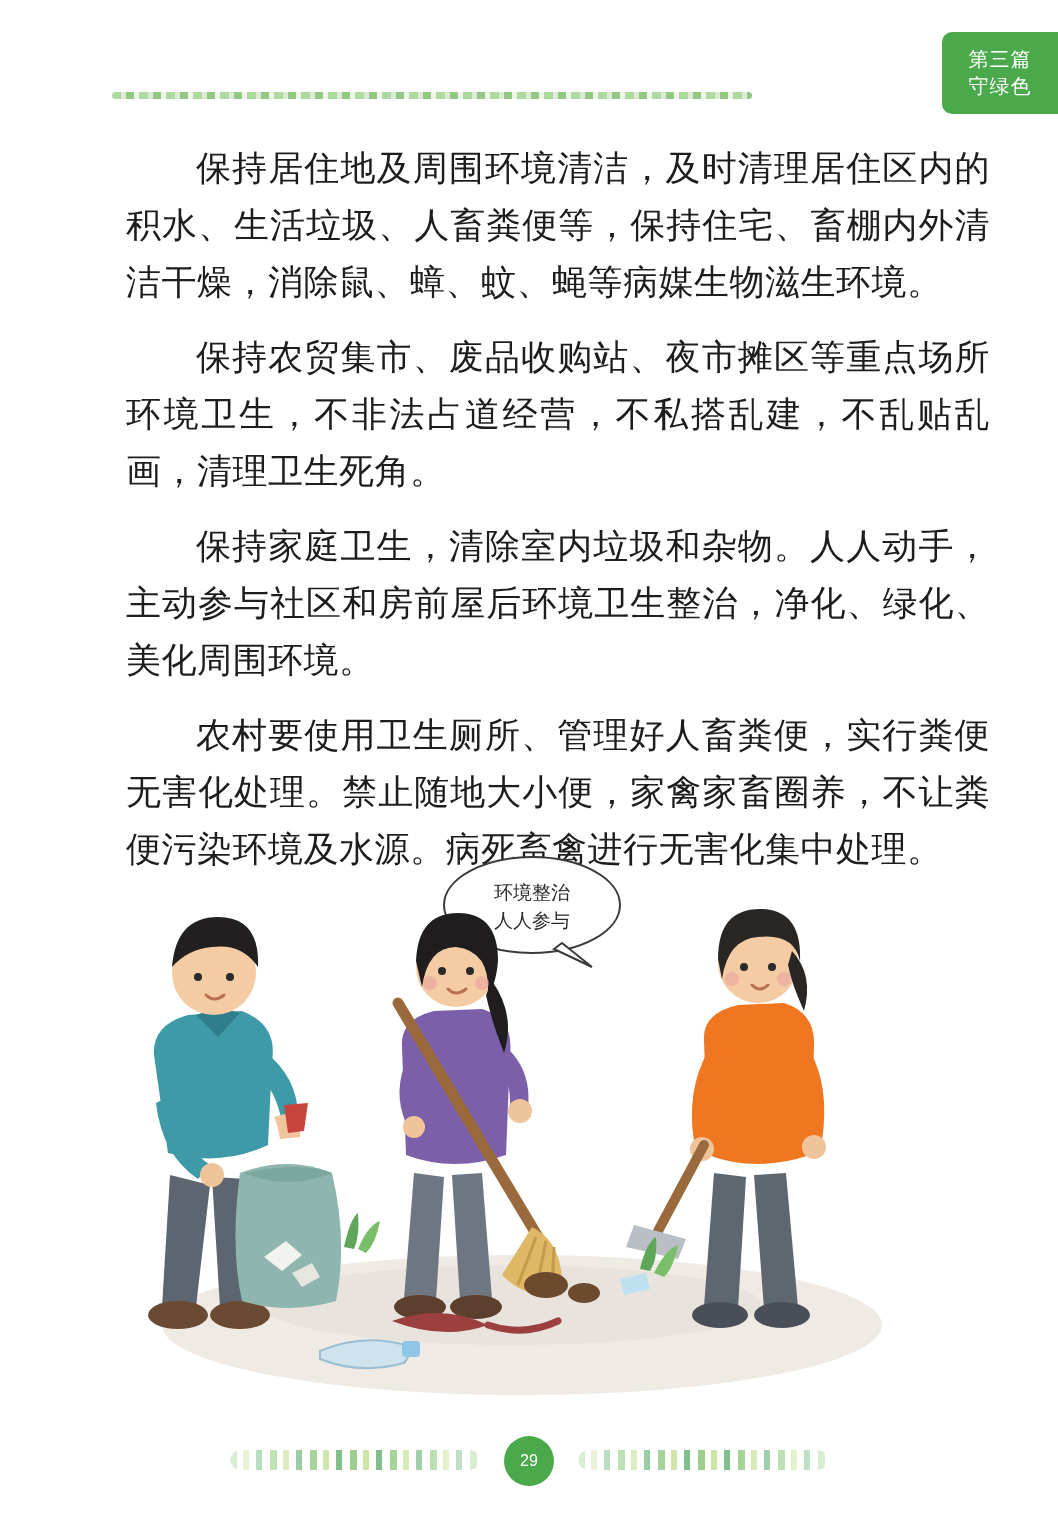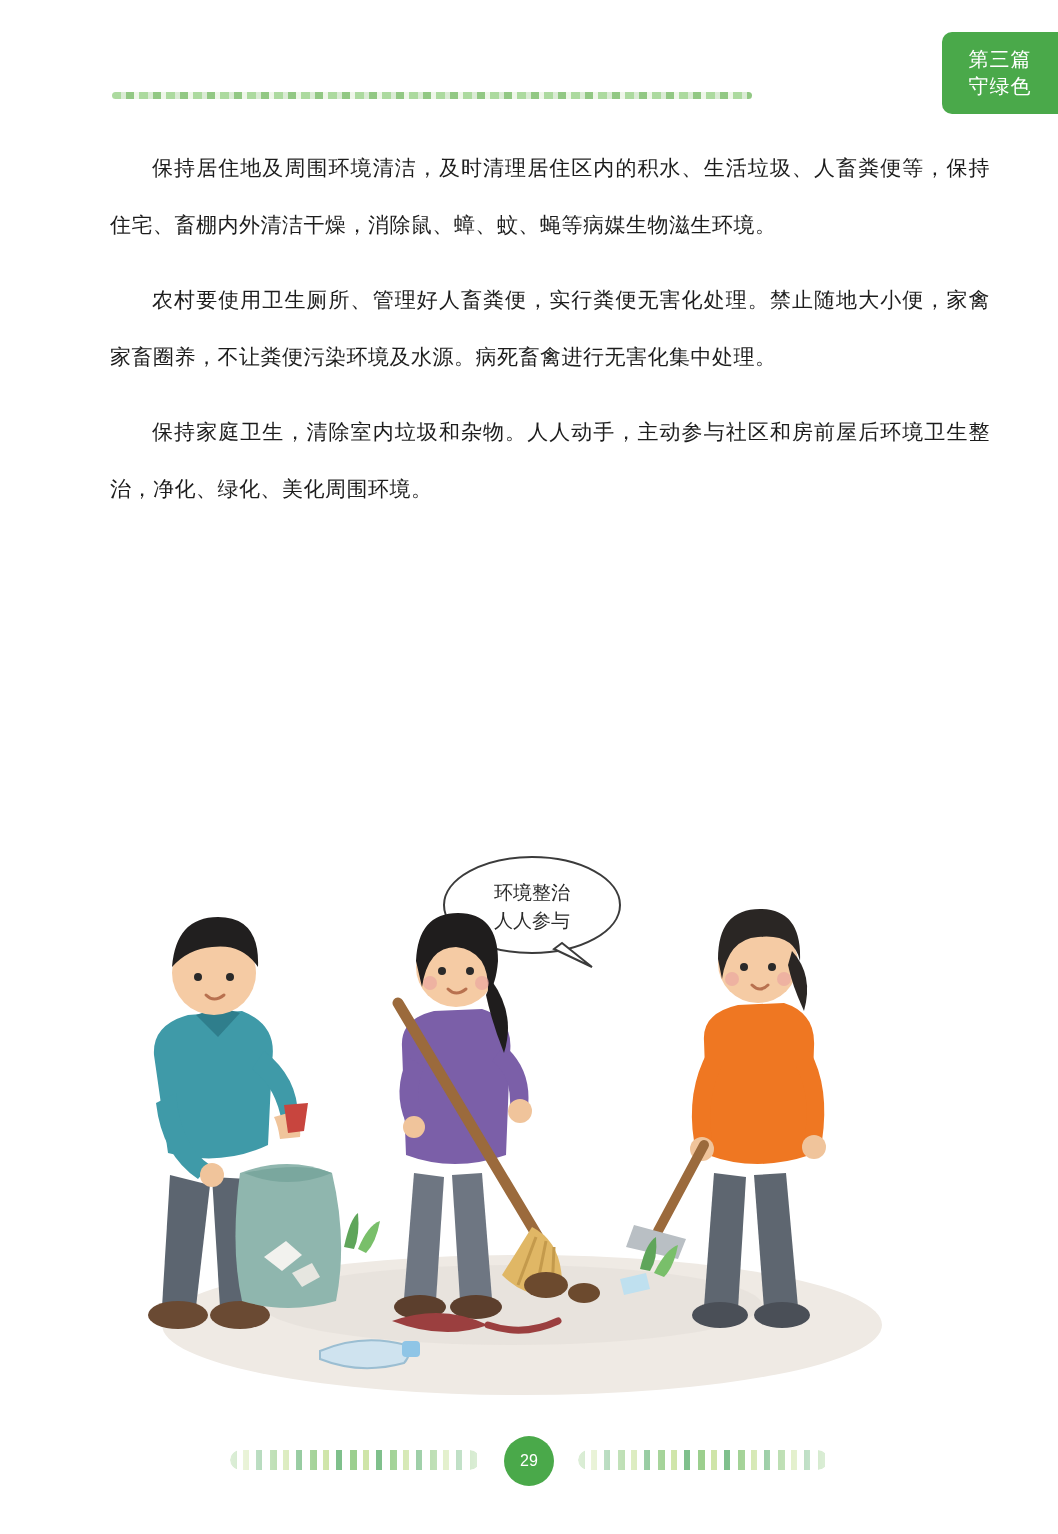--- a/index.html
+++ b/index.html
@@ -56,25 +56,25 @@
   }
 
   
   .content {
     position: absolute;
     top: 140px;
     left: 110px;
     width: 880px;
   }
   .para {
-    font-size: 21px;
+    font-size: 35px;
     line-height: 57px;
     color: #1d1d1d;
     text-indent: 2em;
-    margin: 0 0 18px 0;
+    margin: 0 0 18px 16px;
     text-align: justify;
     letter-spacing: .5px;
     font-family: "Liberation Serif", "DejaVu Serif", serif;
   }
 
   
   .illustration {
     position: absolute;
     left: 92px;
     top: 855px;
@@ -138,22 +138,23 @@
 <div class="page-header">
   <div class="header-rule"></div>
   <div class="chapter-tab">
     <span>第三篇</span>
     <span>守绿色</span>
   </div>
 </div>
 
 <div class="content">
   <p class="para">保持居住地及周围环境清洁，及时清理居住区内的积水、生活垃圾、人畜粪便等，保持住宅、畜棚内外清洁干燥，消除鼠、蟑、蚊、蝇等病媒生物滋生环境。</p>
+  <p class="para">保持农贸集市、废品收购站、夜市摊区等重点场所环境卫生，不非法占道经营，不私搭乱建，不乱贴乱画，清理卫生死角。</p>
+  <p class="para">保持家庭卫生，清除室内垃圾和杂物。人人动手，主动参与社区和房前屋后环境卫生整治，净化、绿化、美化周围环境。</p>
   <p class="para">农村要使用卫生厕所、管理好人畜粪便，实行粪便无害化处理。禁止随地大小便，家禽家畜圈养，不让粪便污染环境及水源。病死畜禽进行无害化集中处理。</p>
-  <p class="para">保持家庭卫生，清除室内垃圾和杂物。人人动手，主动参与社区和房前屋后环境卫生整治，净化、绿化、美化周围环境。</p>
 </div>
 
 <div class="illustration">
   <svg class="illu-svg" viewBox="0 0 860 560" xmlns="http://www.w3.org/2000/svg">
 
     <ellipse cx="430" cy="470" rx="360" ry="70" fill="#efeae4"></ellipse>
     <ellipse cx="420" cy="450" rx="250" ry="40" fill="#e6e0da" opacity=".7"></ellipse>
 
     <g>
       <ellipse cx="440" cy="50" rx="88" ry="48" fill="#ffffff" stroke="#3b3b3b" stroke-width="2"></ellipse>

